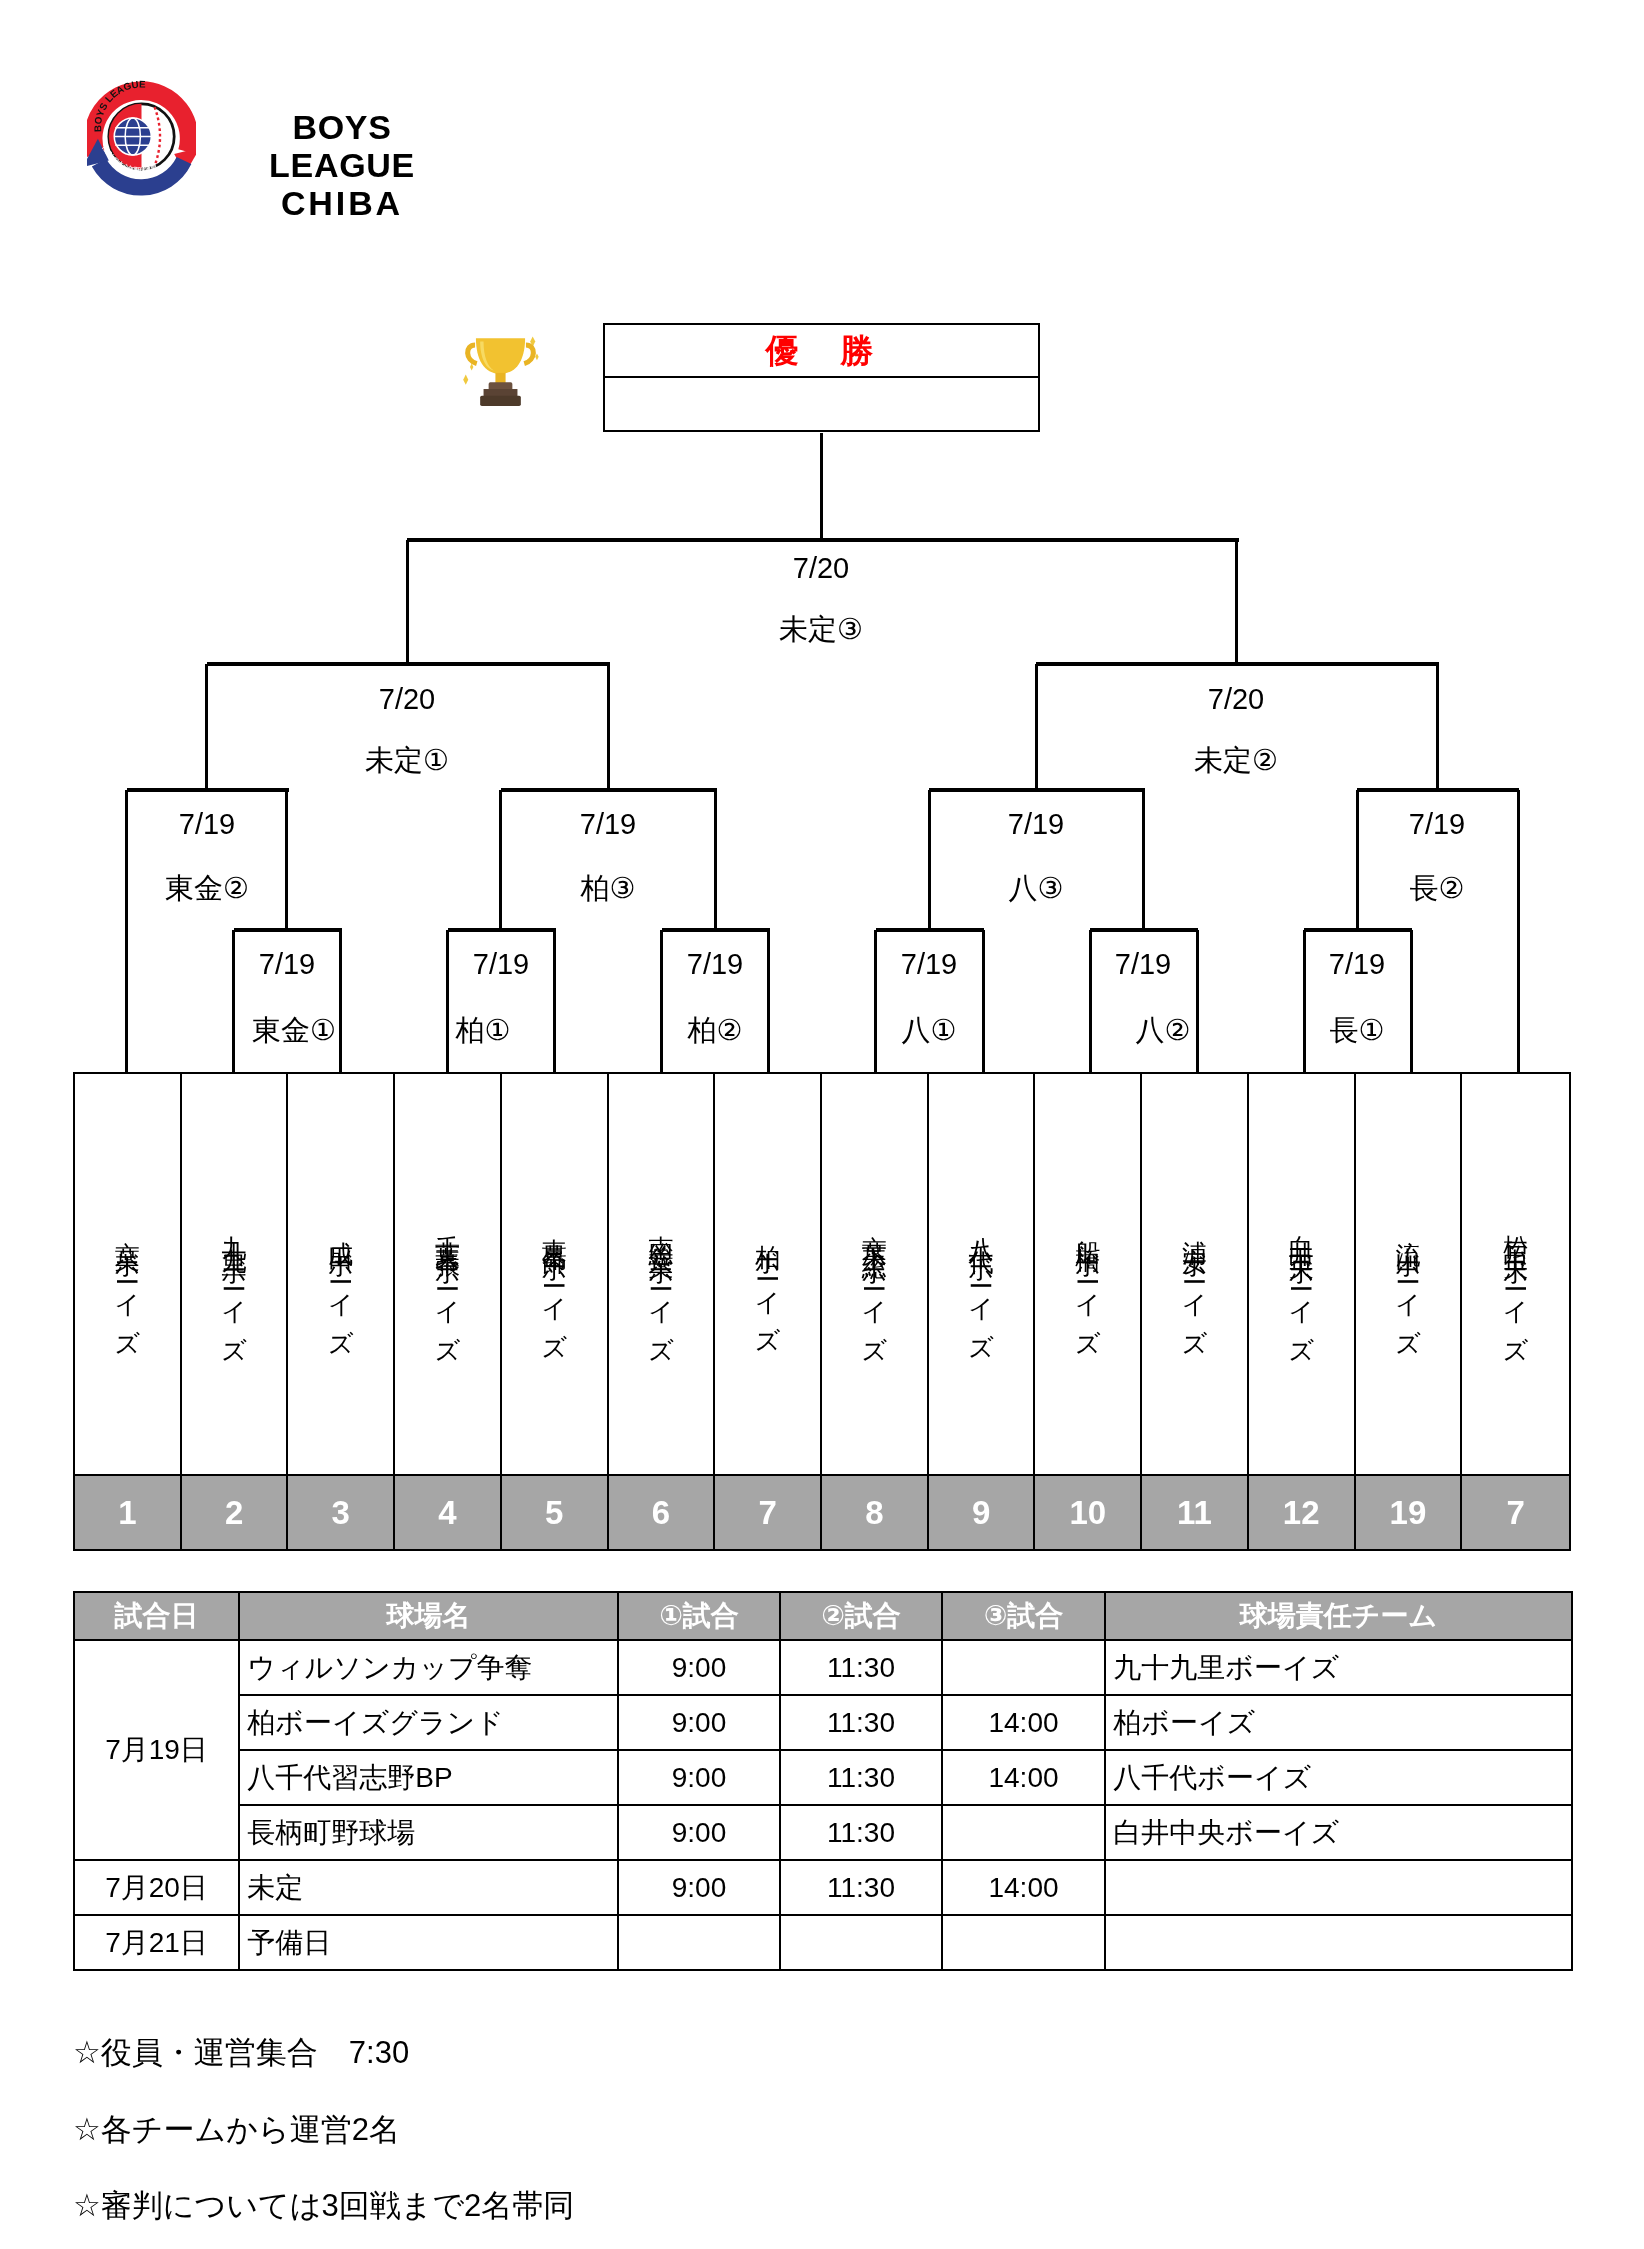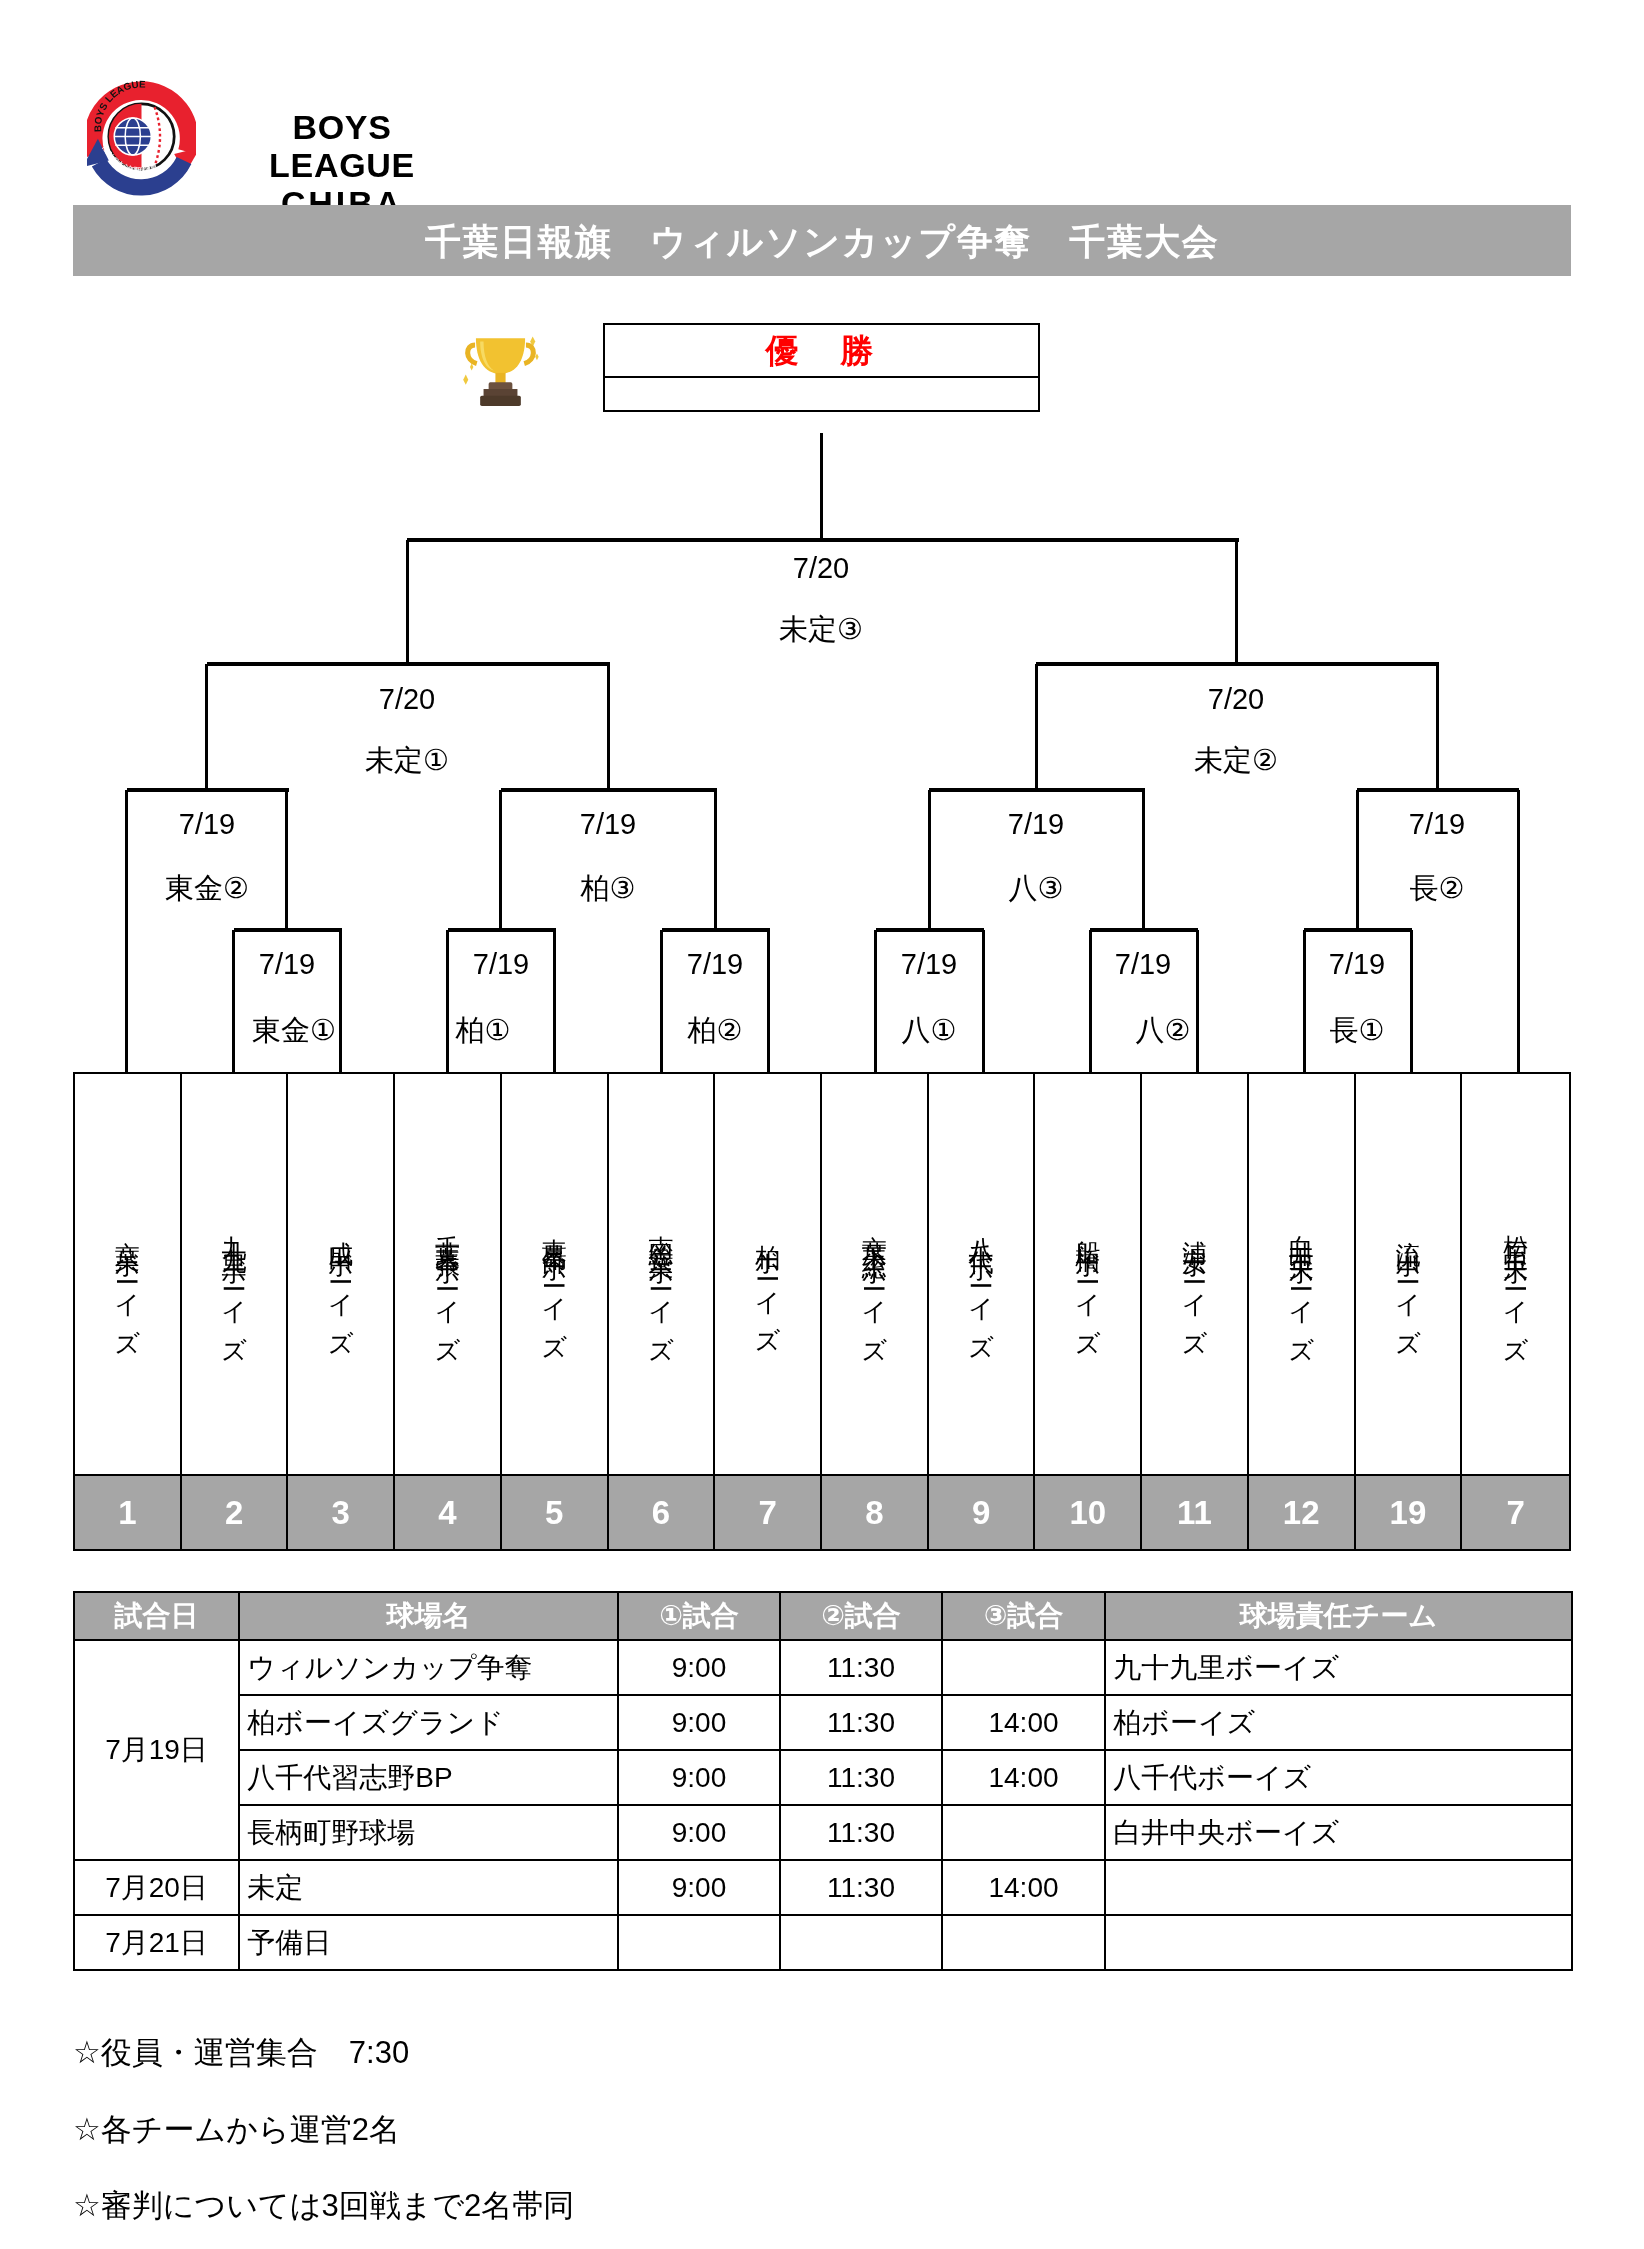--- a/index.html
+++ b/index.html
@@ -11,21 +11,21 @@
   .brand{position:absolute;left:217px;top:108px;width:250px;text-align:center;}
   .brand .l1{font-size:34px;font-weight:800;letter-spacing:0.7px;line-height:38px;}
   .brand .l2{font-size:34px;font-weight:800;letter-spacing:2.9px;line-height:38px;}
 
   
   .titlebar{position:absolute;left:73px;top:205px;width:1498px;height:71px;background:#a6a6a6;
             color:#fff;font-size:36px;font-weight:bold;text-align:center;line-height:73px;
             letter-spacing:1.5px;white-space:nowrap;}
 
   
-  .champ{position:absolute;left:603px;top:323px;width:437px;height:89px;border:2.9px solid #000;
+  .champ{position:absolute;left:603px;top:323px;width:437px;height:109px;border:2.9px solid #000;
          box-sizing:border-box;background:#fff;}
   .champ .win{height:51px;border-bottom:2.9px solid #000;line-height:51px;text-align:center;
               font-size:33px;font-weight:bold;color:#ff0000;letter-spacing:4.4px;}
   .trophy-svg{position:absolute;left:456px;top:328px;width:89px;height:89px;}
 
   
   .hl{position:absolute;height:4.4px;background:#000;}
   .vl{position:absolute;width:2.9px;background:#000;}
 
   
@@ -86,21 +86,20 @@
     <text font-size="5.6" font-weight="bold" fill="#ffffff">
       <textPath href="#arcBot" startOffset="4%">(公財)日本少年野球連盟</textPath>
     </text>
   </svg>
 
   <div class="brand">
     <div class="l1">BOYS LEAGUE</div>
     <div class="l2">CHIBA</div>
   </div>
 
-  <div class="titlebar">千葉日報旗　ウィルソンカップ争奪　千葉大会</div>
 
   <svg class="trophy-svg" viewBox="0 0 100 105">
     <g fill="#f0c93f">
       <polygon points="9,55 12,61 9,67 6,61"></polygon>
       <polygon points="88,10 91,16 88,22 85,16"></polygon>
       <polygon points="93,30 95,34 93,38 91,34"></polygon>
       <polygon points="16,42 18,46 16,50 14,46"></polygon>
     </g>
     <path d="M 20,20 C 8,20 8,38 22,42" fill="none" stroke="#e9b424" stroke-width="6"></path>
     <path d="M 80,20 C 92,20 92,38 78,42" fill="none" stroke="#e9b424" stroke-width="6"></path>

